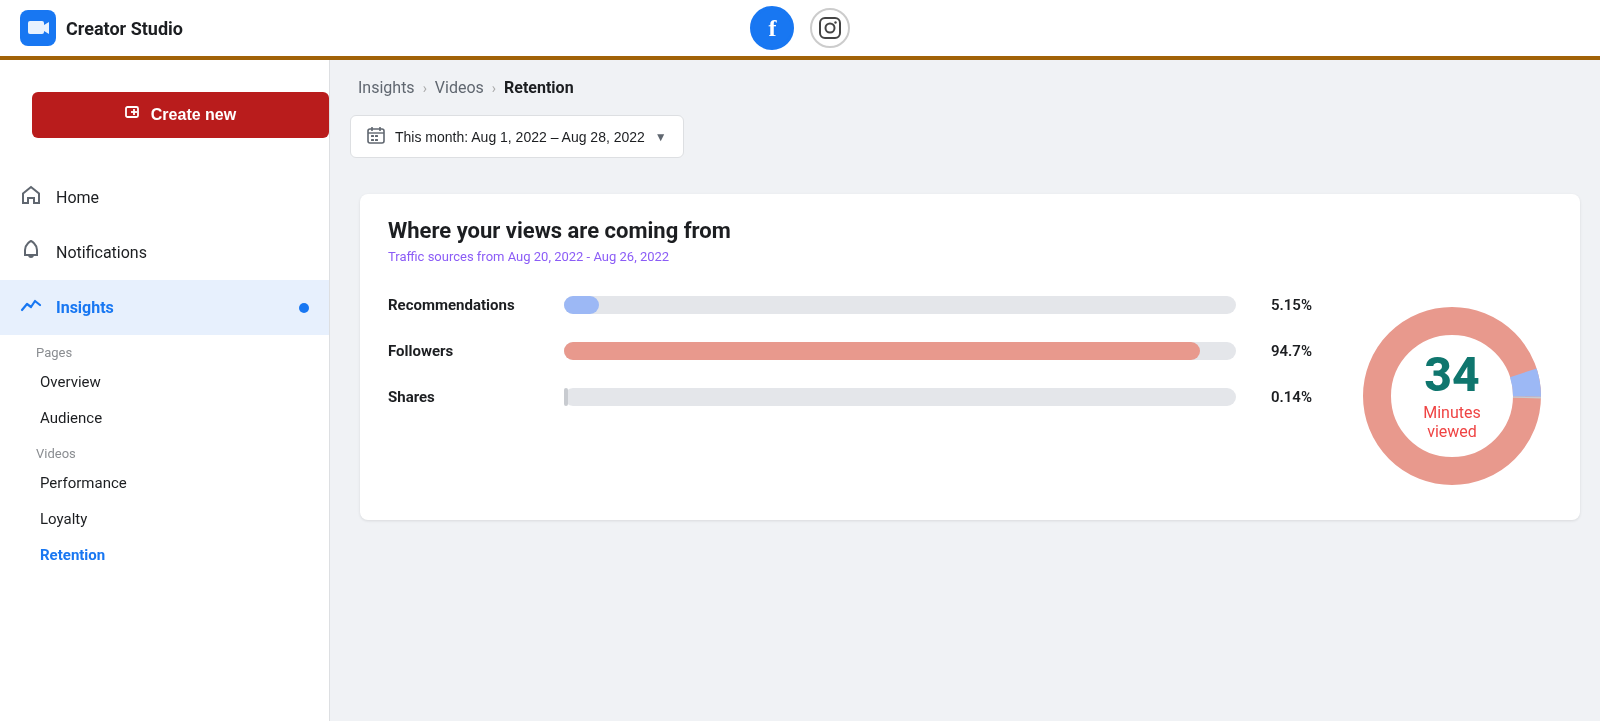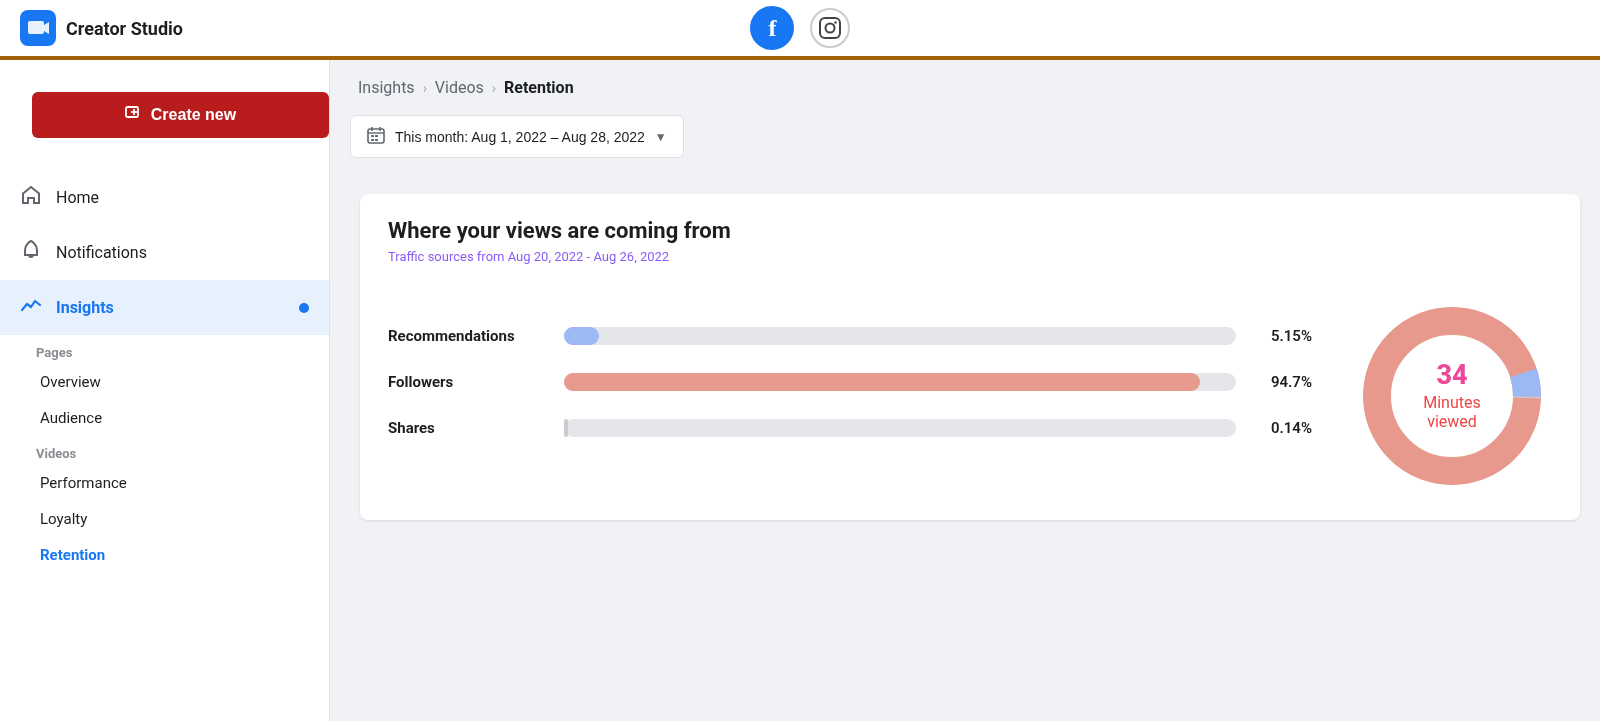--- a/index.html
+++ b/index.html
@@ -122,21 +122,21 @@
       height: 10px;
       background: #1877f2;
       border-radius: 50%;
       margin-left: auto;
     }
 
     .nav-section-label {
       padding: 10px 20px 4px 36px;
       font-size: 13px;
       color: #8a8d91;
-      font-weight: 700;
+      font-weight: 400;
     }
 
     .nav-sub-item {
       padding: 9px 20px 9px 40px;
       font-size: 15px;
       color: #1c1e21;
       cursor: pointer;
     }
     .nav-sub-item.active-sub {
       color: #1877f2;
@@ -196,21 +196,21 @@
       margin-bottom: 6px;
     }
     .chart-subtitle {
       font-size: 13px;
       color: #8b5cf6;
       margin-bottom: 32px;
     }
 
     .chart-and-donut {
       display: flex;
-      align-items: center;
+      align-items: flex-start;
       gap: 40px;
     }
 
     .bars-section {
       flex: 1;
     }
 
     .bar-row {
       display: flex;
       align-items: center;
@@ -255,23 +255,23 @@
       flex-shrink: 0;
     }
     .donut-center-text {
       position: absolute;
       top: 50%;
       left: 50%;
       transform: translate(-50%, -50%);
       text-align: center;
     }
     .donut-number {
-      font-size: 27px;
+      font-size: 48px;
       font-weight: 800;
-      color: #ec4899;
+      color: #0f766e;
       line-height: 1;
     }
     .donut-label {
       font-size: 16px;
       color: #ef4444;
       margin-top: 4px;
     }
   </style>
 </head>
 <body>

